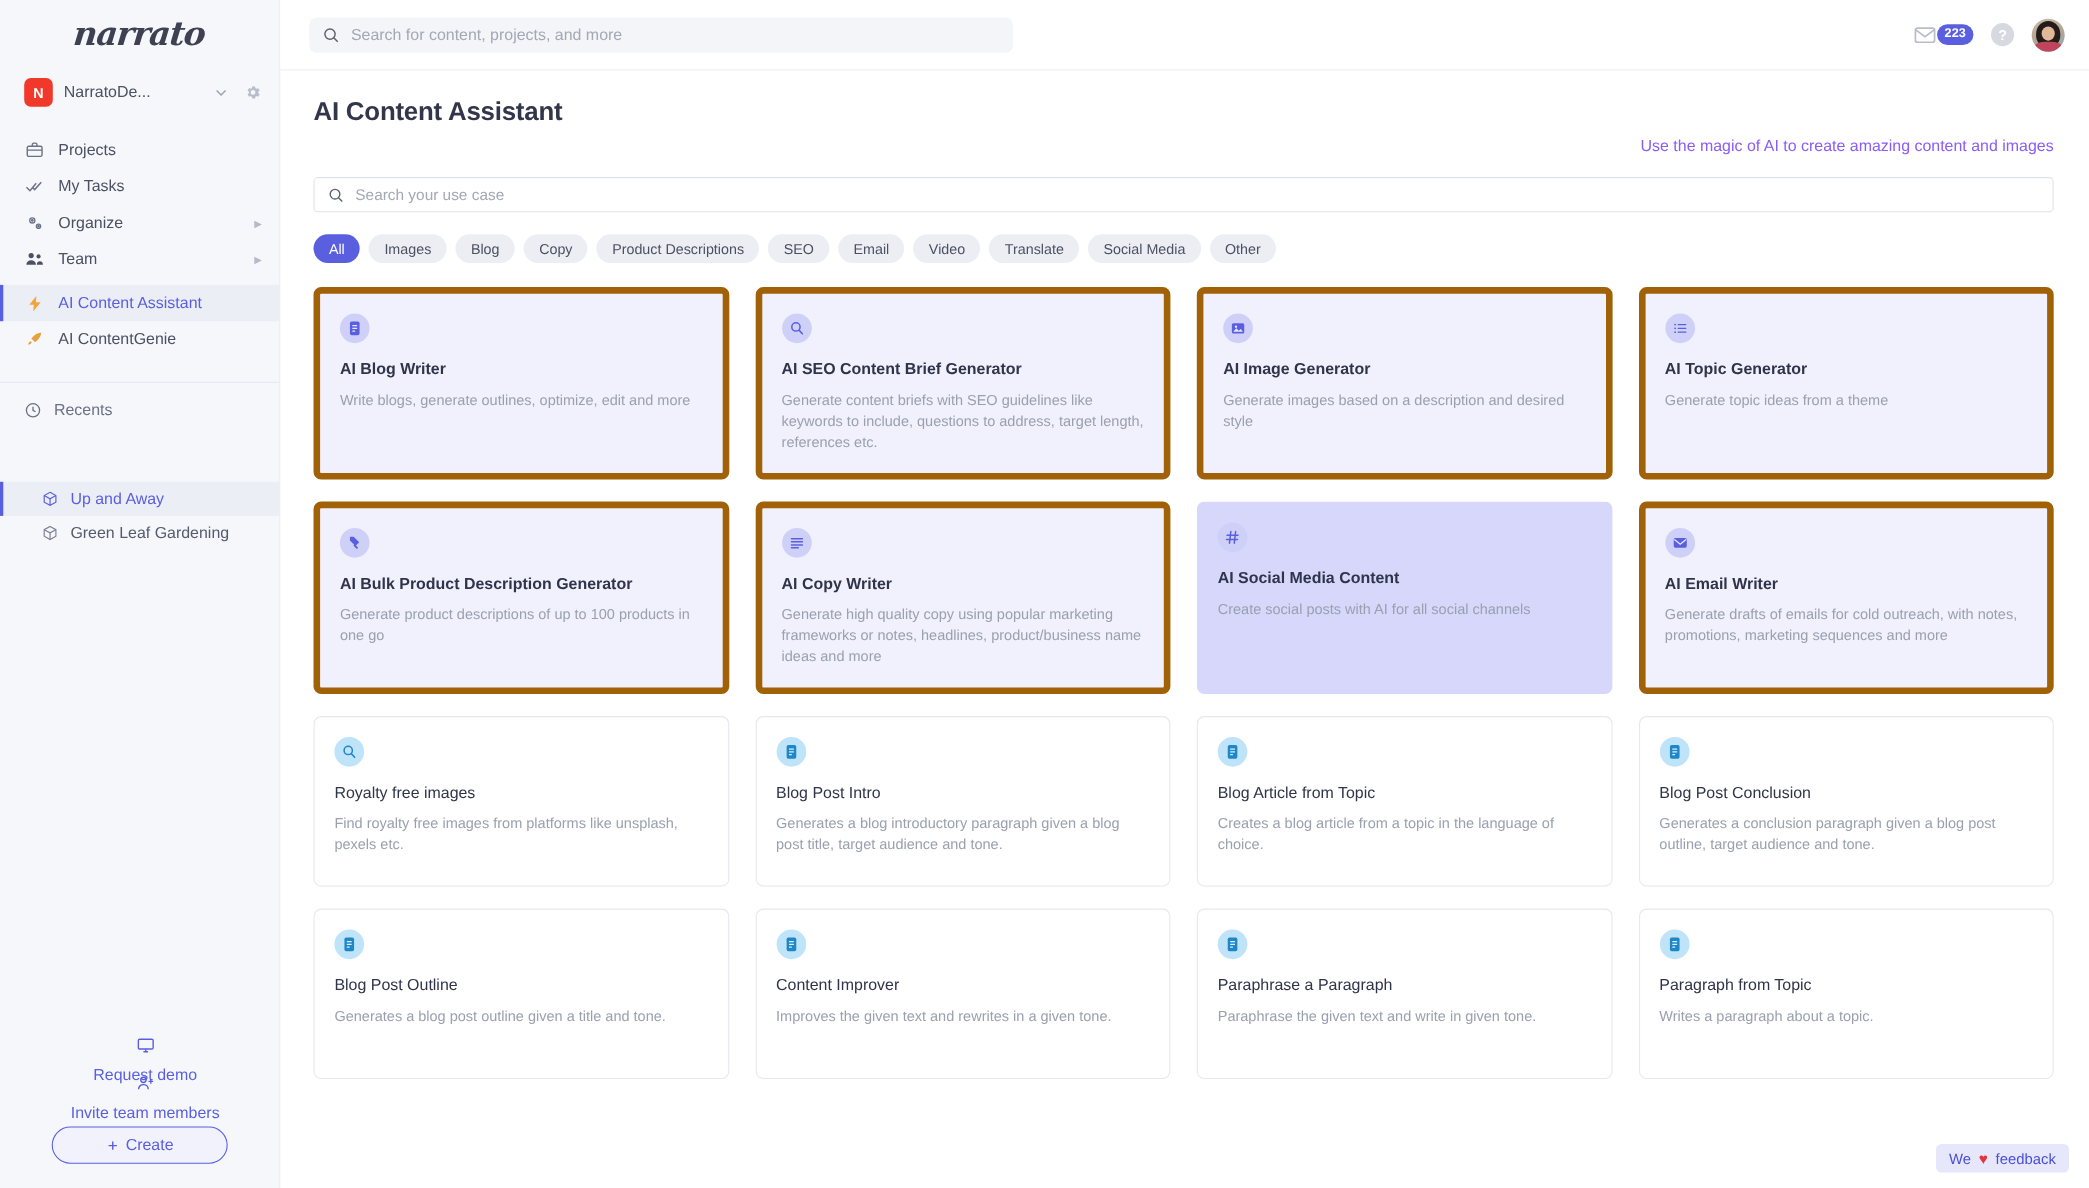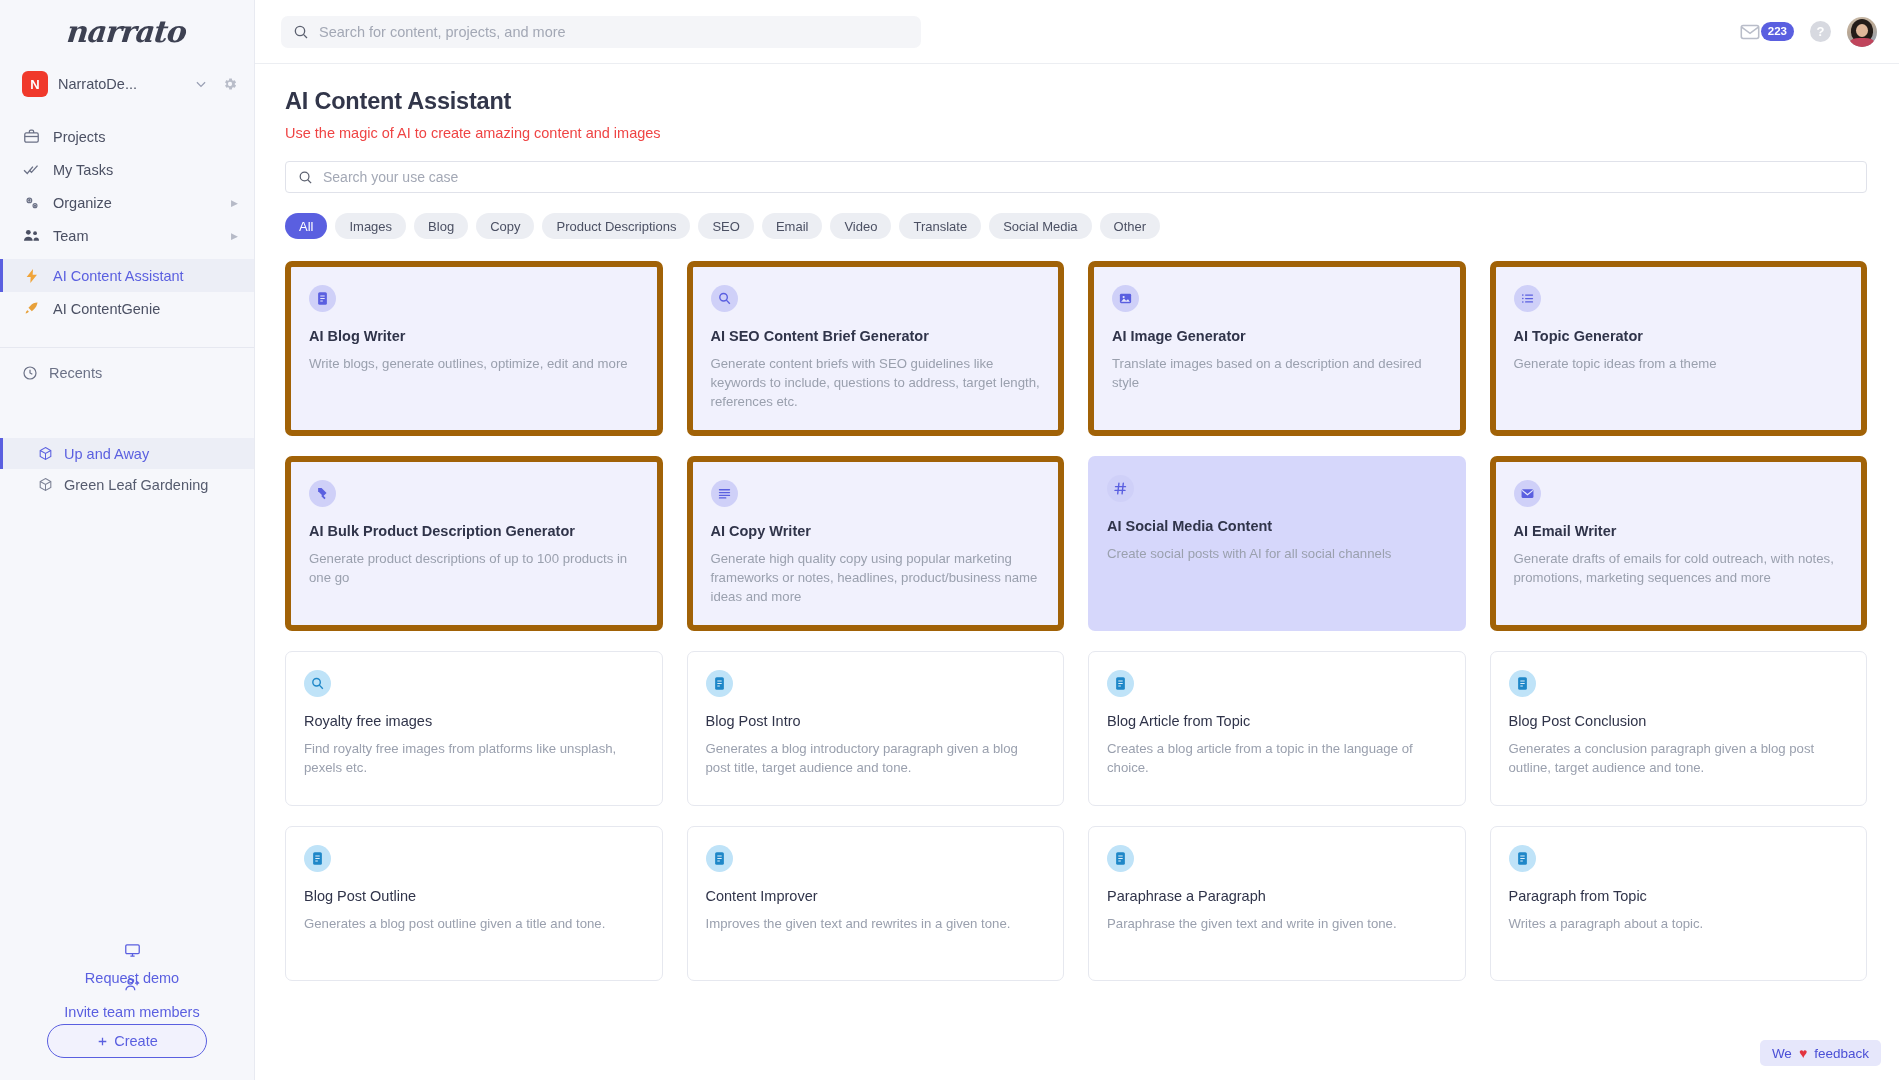--- a/index.html
+++ b/index.html
@@ -151,21 +151,21 @@
     position: absolute; left: 9px; top: 7px; width: 12px; height: 13px;
     background: #e0b89a; border-radius: 50%;
   }
   .avatar-img .shirt {
     position: absolute; left: 3px; bottom: 0; width: 24px; height: 9px;
     background: #c0455c; border-radius: 40% 40% 0 0;
   }
 
   .content { flex: 1; overflow: hidden; padding: 24px 32px 0 30px; }
   .page-title { font-size: 23.5px; font-weight: bold; color: #32364a; letter-spacing: -0.2px; }
-  .page-sub { font-size: 14.5px; color: #ef4444; margin-top: 10px; }
+  .page-sub { font-size: 14.5px; color: #8b5cf6; margin-top: 10px; text-align: right; }
 
   .usecase-search {
     margin-top: 20px;
     height: 32px; border: 1px solid #e0e2ea; border-radius: 4px;
     display: flex; align-items: center; gap: 10px; padding: 0 12px;
     background: #fff;
   }
   .usecase-search .ic { color: #5c6170; display: flex; }
   .usecase-search input {
     border: none; outline: none; background: transparent;
@@ -466,21 +466,21 @@
 
         <div class="card purple">
           <div class="card-icon">
             <svg width="15" height="15" viewBox="0 0 24 24" fill="#5a5fe0">
                 <rect x="3" y="4.5" width="18" height="15" rx="2.2"></rect>
                 <circle cx="9" cy="9.5" r="1.7" fill="#e7e8fc"></circle>
                 <path d="M5 17l4.5-5 3.5 3.5 3-2.5 3 4z" fill="#e7e8fc"></path>
               </svg>
           </div>
           <div class="card-title">AI Image Generator</div>
-          <div class="card-desc">Translate images based on a description and desired style</div>
+          <div class="card-desc">Generate images based on a description and desired style</div>
         </div>
 
         <div class="card purple">
           <div class="card-icon">
             <svg width="15" height="15" viewBox="0 0 24 24" fill="none" stroke="#5a5fe0" stroke-width="2" stroke-linecap="round">
                 <path d="M9 6.5h11M9 12h11M9 17.5h11"></path>
                 <circle cx="4.5" cy="6.5" r="1.3" fill="#5a5fe0" stroke="none"></circle>
                 <circle cx="4.5" cy="12" r="1.3" fill="#5a5fe0" stroke="none"></circle>
                 <circle cx="4.5" cy="17.5" r="1.3" fill="#5a5fe0" stroke="none"></circle>
               </svg>

